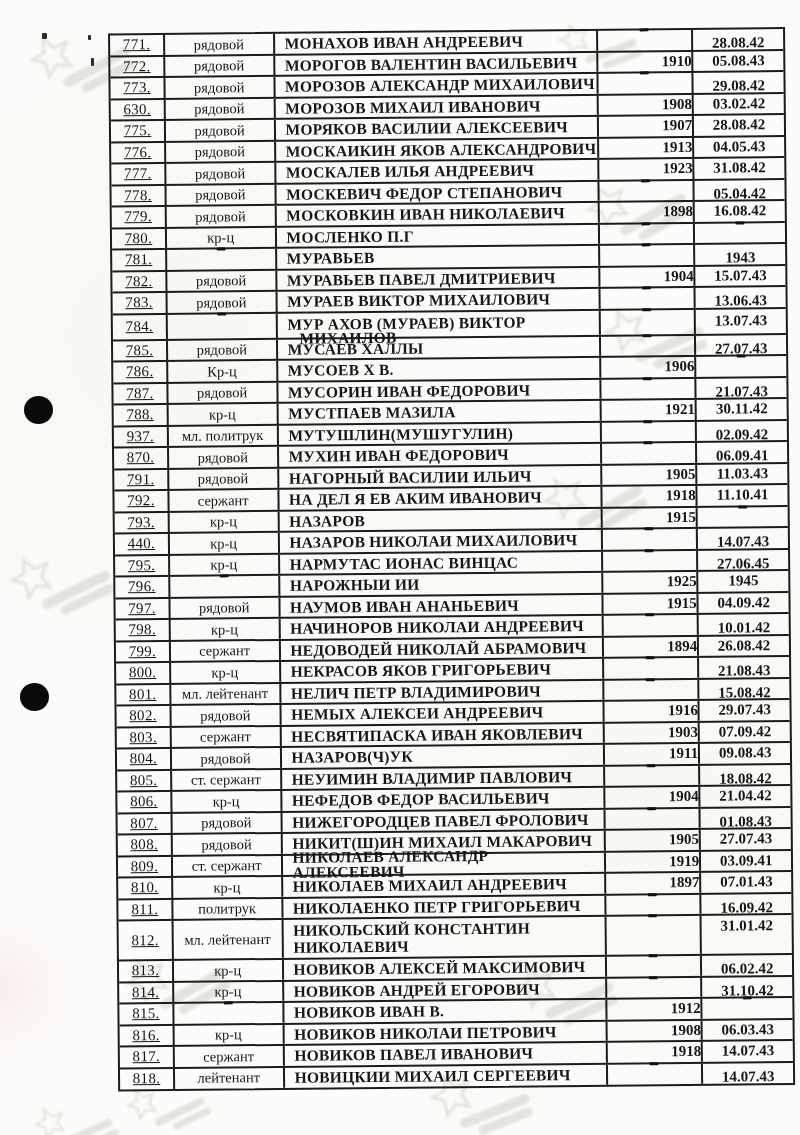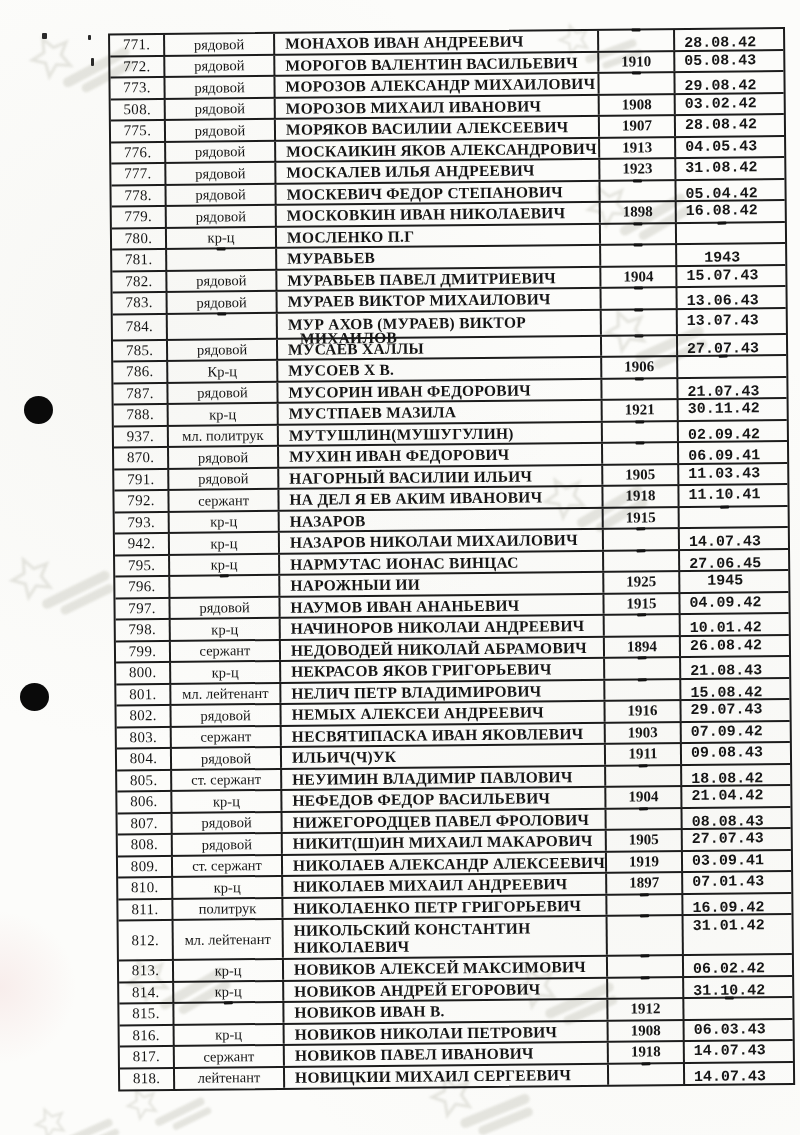--- a/index.html
+++ b/index.html
@@ -36,25 +36,25 @@
     transform:rotate(-0.55deg); transform-origin:top right;
     background:transparent;
   }
   .row { position:relative; display:flex; height:21.5px; border-bottom:2px solid #1c1c1c; box-sizing:border-box; }
   .row:last-child { border-bottom:none; height:20px; }
   .row-clip { height:26px; z-index:3; }
   .row-tall { height:40px; }
 
   .c { position:relative; box-sizing:border-box; display:flex; align-items:center; justify-content:center;
        border-right:2px solid #1c1c1c; font-size:15px; line-height:1; overflow:visible; }
-  .c-num  { width:55px;  letter-spacing:.3px; }
+  .c-num  { width:55px;  letter-spacing:.3px;text-decoration:underline; }
   .c-rank { width:110px; font-size:14.5px; }
   .c-name { width:324px; justify-content:flex-start; padding-left:10px; font-weight:bold; font-size:15.5px; letter-spacing:.25px; }
-  .c-year { width:76px;  font-weight:600; }
-  .c-date { width:90px;  font-weight:600; border-right:none;font-family:Liberation Mono, monospace; }
+  .c-year { width:96px;  font-weight:600;justify-content:flex-end; }
+  .c-date { width:90px;  font-weight:600; border-right:none; }
 
   .dashmark { position:absolute; top:-2px; left:50%; transform:translateX(-50%);
               width:9px; height:3px; background:#121212; border-radius:1px; }
   .c-date.low .val { margin-top:8px; }
   .row-tall .c-date .val, .row-tall .c-year .val { margin-top:-18px; }
 
   .row-clip .c-name { align-items:flex-start; padding-top:3px; }
   .name2 { display:block; }
   .row-clip .name2 { position:absolute; left:22px; bottom:-9px; z-index:4; }
   .row-tall .c-name { flex-direction:column; align-items:flex-start; justify-content:space-evenly; padding-top:2px; padding-bottom:2px; }
@@ -195,21 +195,21 @@
         </div>
         <div class="c c-year">
           <span class="dashmark"></span>
         </div>
         <div class="c c-date low">
           <span class="val">29.08.42</span>
         </div>
       </div>
       <div class="row">
         <div class="c c-num">
-          <span class="val">508.</span>
+          <span class="val">630.</span>
         </div>
         <div class="c c-rank">
           <span class="val">рядовой</span>
         </div>
         <div class="c c-name">
           <span class="val">МОРОЗОВ МИХАИЛ ИВАНОВИЧ</span>
         </div>
         <div class="c c-year">
           <span class="val">1908</span>
         </div>
@@ -536,21 +536,21 @@
         </div>
         <div class="c c-year">
           <span class="val">1915</span>
         </div>
         <div class="c c-date">
           <span class="dashmark"></span>
         </div>
       </div>
       <div class="row">
         <div class="c c-num">
-          <span class="val">942.</span>
+          <span class="val">440.</span>
         </div>
         <div class="c c-rank">
           <span class="val">кр-ц</span>
         </div>
         <div class="c c-name">
           <span class="val">НАЗАРОВ НИКОЛАИ МИХАИЛОВИЧ</span>
         </div>
         <div class="c c-year">
           <span class="dashmark"></span>
         </div>
@@ -712,21 +712,21 @@
         </div>
       </div>
       <div class="row">
         <div class="c c-num">
           <span class="val">804.</span>
         </div>
         <div class="c c-rank">
           <span class="val">рядовой</span>
         </div>
         <div class="c c-name">
-          <span class="val">ИЛЬИЧ(Ч)УК</span>
+          <span class="val">НАЗАРОВ(Ч)УК</span>
         </div>
         <div class="c c-year">
           <span class="val">1911</span>
         </div>
         <div class="c c-date">
           <span class="val">09.08.43</span>
         </div>
       </div>
       <div class="row">
         <div class="c c-num">
@@ -769,21 +769,21 @@
         <div class="c c-rank">
           <span class="val">рядовой</span>
         </div>
         <div class="c c-name">
           <span class="val">НИЖЕГОРОДЦЕВ ПАВЕЛ ФРОЛОВИЧ</span>
         </div>
         <div class="c c-year">
           <span class="dashmark"></span>
         </div>
         <div class="c c-date low">
-          <span class="val">08.08.43</span>
+          <span class="val">01.08.43</span>
         </div>
       </div>
       <div class="row">
         <div class="c c-num">
           <span class="val">808.</span>
         </div>
         <div class="c c-rank">
           <span class="val">рядовой</span>
         </div>
         <div class="c c-name">

